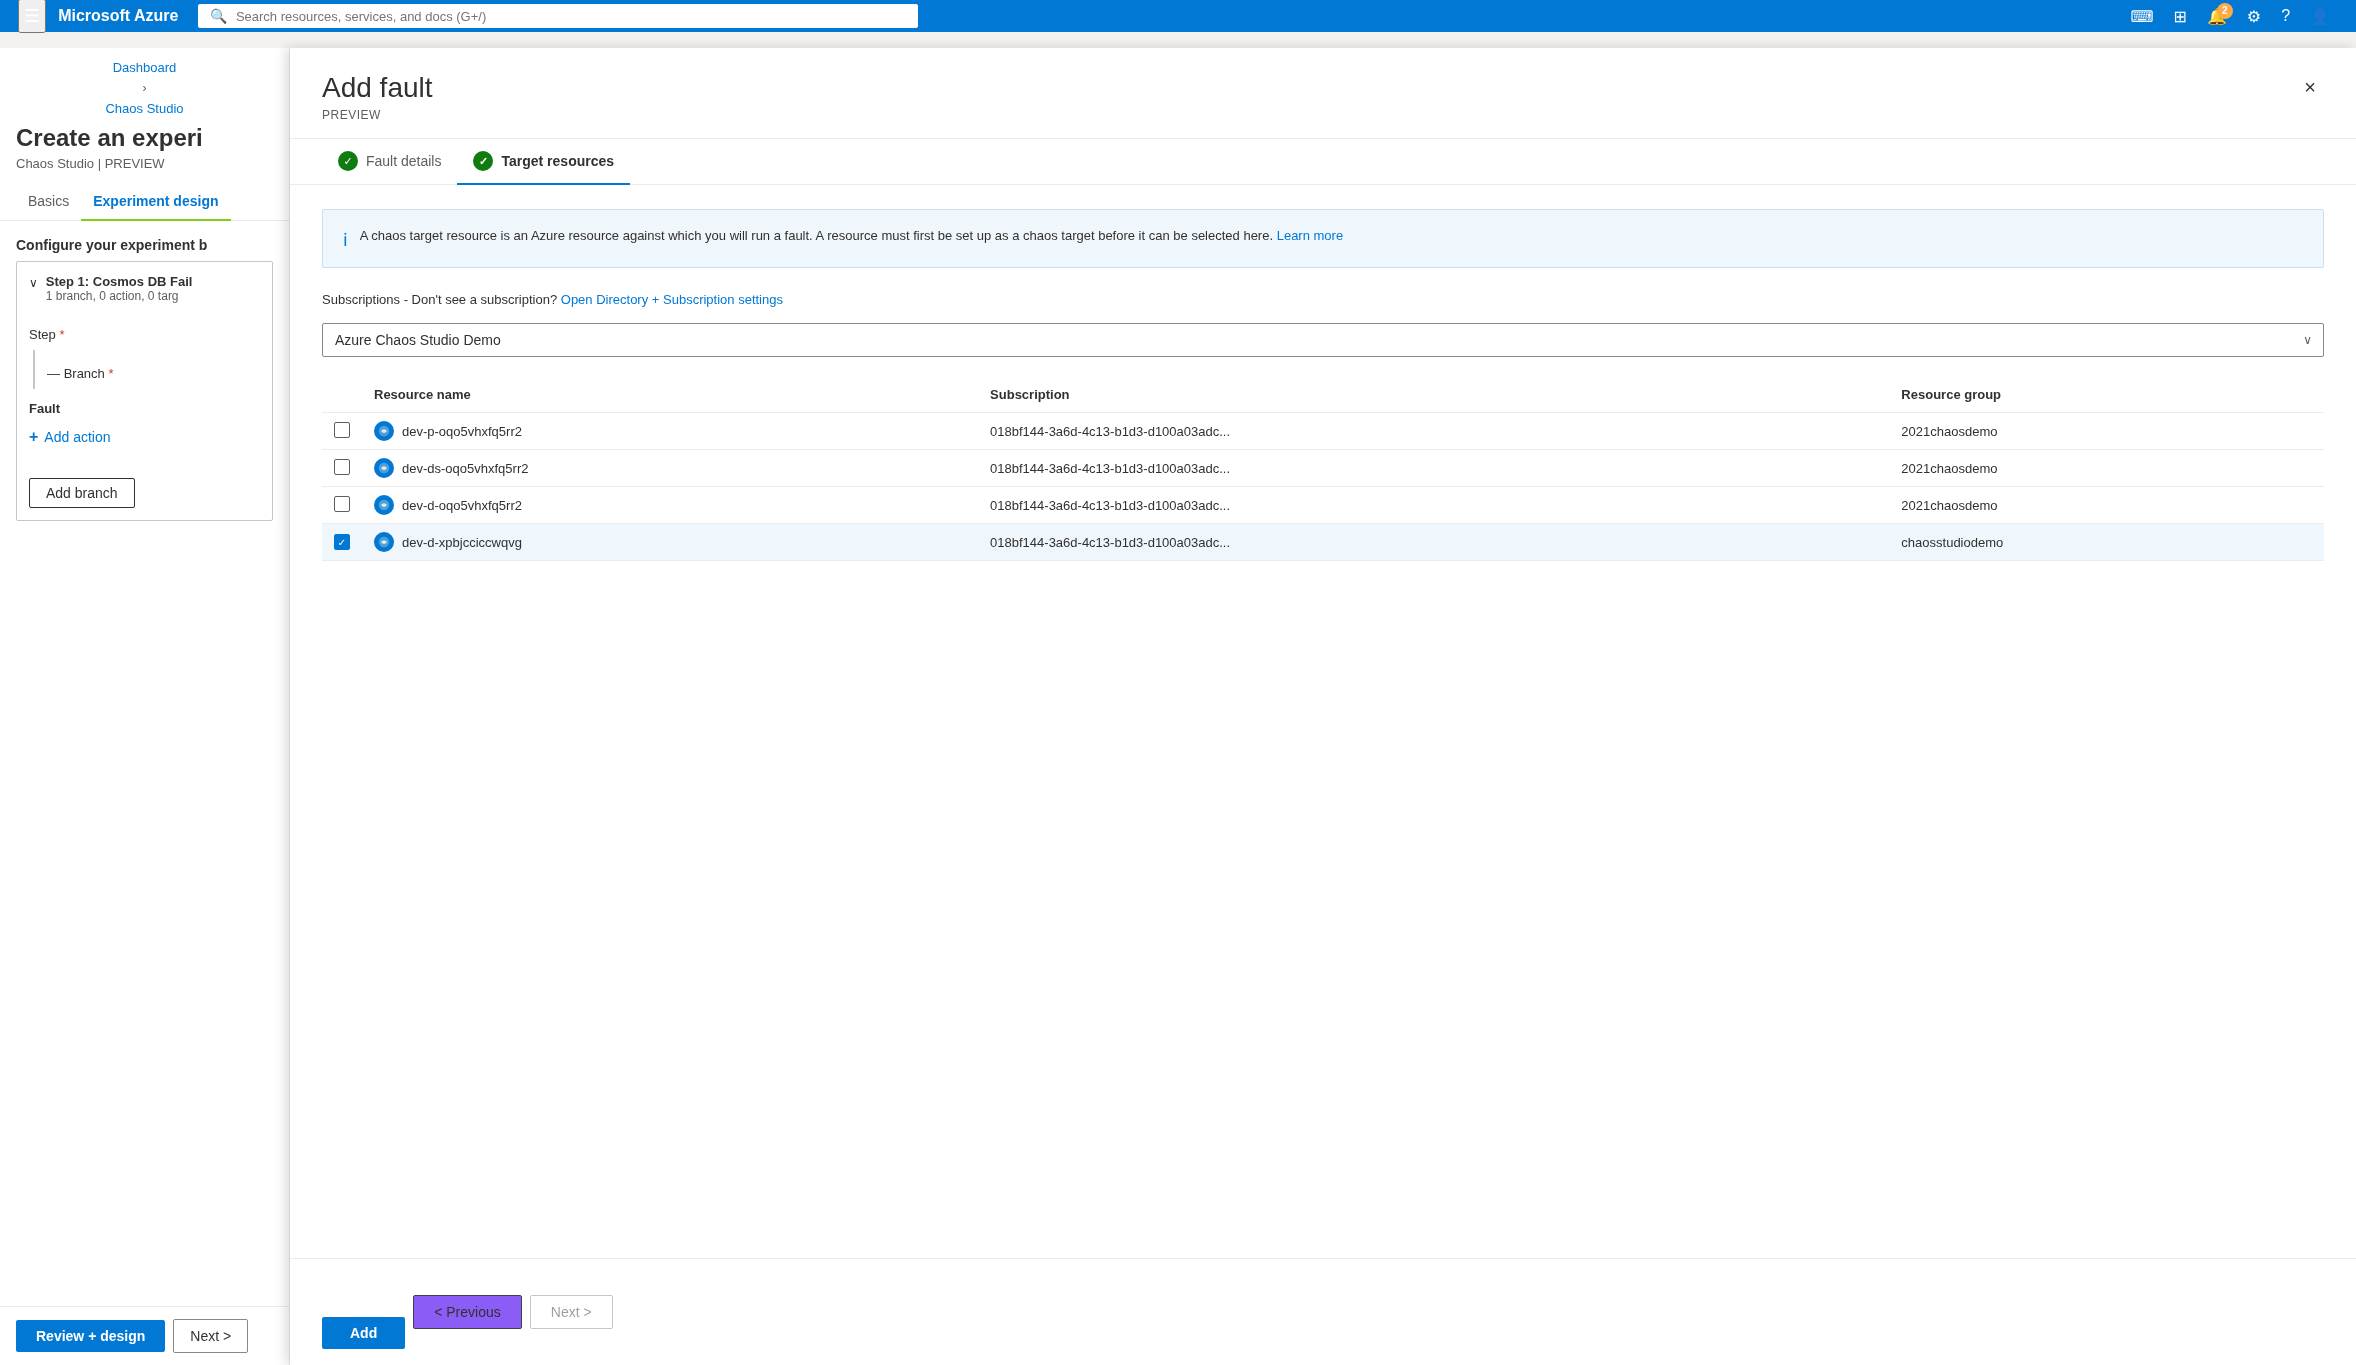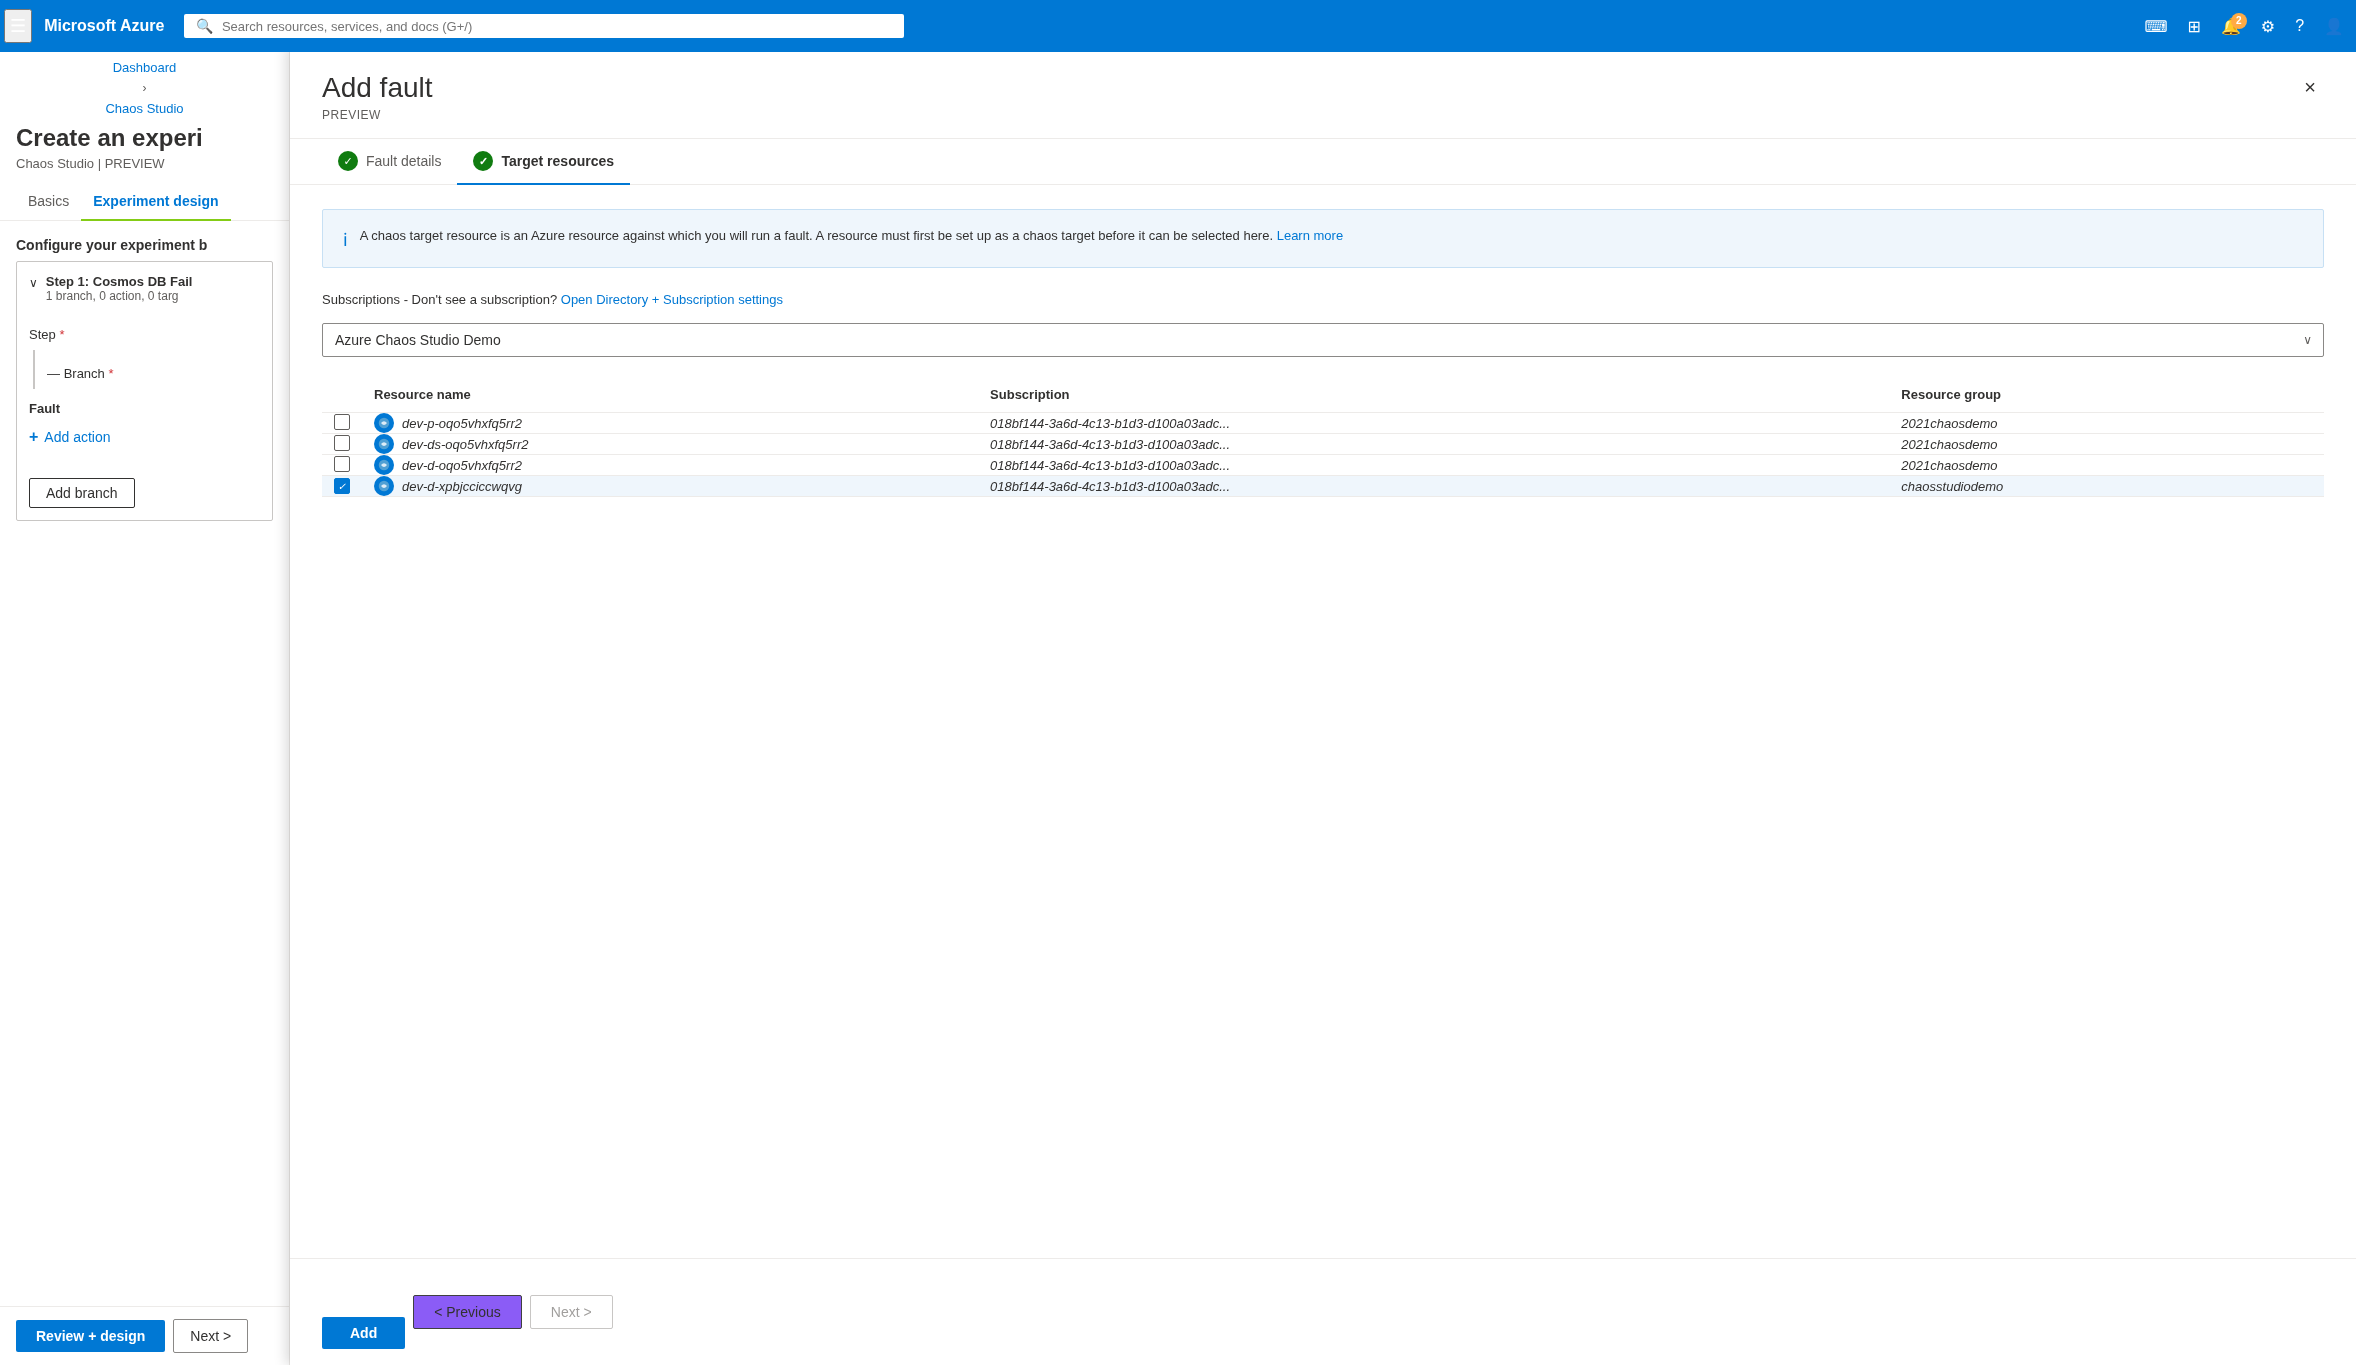--- a/index.html
+++ b/index.html
@@ -3,22 +3,22 @@
   <meta charset="utf-8">
   <style>
     * { box-sizing: border-box; margin: 0; padding: 0; }
     body { font-family: 'Segoe UI', Arial, sans-serif; font-size: 14px; background: #f3f2f1; overflow: hidden; }
 
     
     .topbar {
       display: flex;
       align-items: center;
       background: #0078d4;
-      height: 52px;
-      padding: 0 4px;
+      height: 32px;
+      padding: 0 18px;
       gap: 12px;
       position: fixed;
       top: 0; left: 0; right: 0;
       z-index: 1000;
     }
     .topbar-hamburger {
       color: white;
       font-size: 18px;
       cursor: pointer;
       padding: 4px;
@@ -390,26 +390,25 @@
     }
     .resources-table th {
       text-align: left;
       padding: 10px 12px;
       font-size: 13px;
       font-weight: 600;
       color: #323130;
       border-bottom: 1px solid #edebe9;
     }
     .resources-table td {
-      padding: 0 12px;
+      padding: 8px 12px;
       font-size: 13px;
       color: #323130;
       border-bottom: 1px solid #edebe9;
       vertical-align: middle;
-      font-style: italic;
     }
     .resources-table tr.selected td { background: #eff6fc; }
     .resource-icon {
       width: 20px; height: 20px;
       border-radius: 50%;
       background: #0078d4;
       display: inline-flex;
       align-items: center;
       justify-content: center;
       margin-right: 8px;

